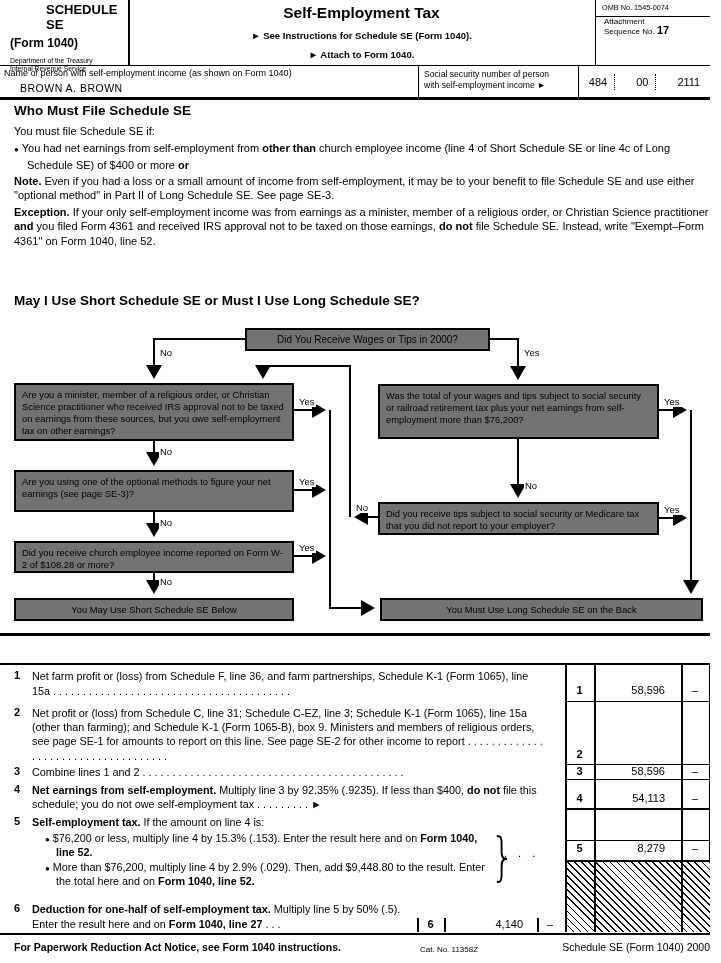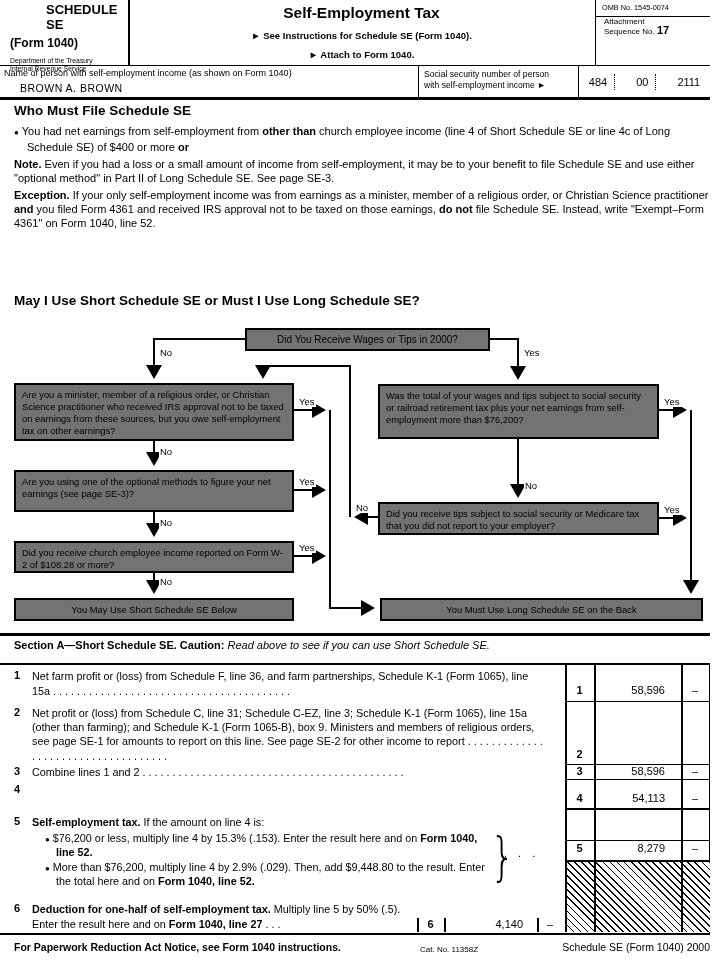--- a/index.html
+++ b/index.html
@@ -117,20 +117,21 @@
           <span class="ssn-sep"></span>
           <span>00</span>
           <span class="ssn-sep"></span>
           <span>2111</span>
       </div>
     </div>
   </div>
 
   <div class="wmf">
     <h2>Who Must File Schedule SE</h2>
+    <p>You must file Schedule SE if:</p>
     <div class="wmf-bullet"><span class="blt">●</span> <span><span>You had net earnings from self-employment from </span><span class="b">other than</span><span> church employee income (line 4 of Short Schedule SE or line 4c of Long Schedule SE) of $400 or more </span><span class="b">or</span></span></div>
     <p class="note"><span class="b">Note.</span><span> Even if you had a loss or a small amount of income from self-employment, it may be to your benefit to file Schedule SE and use either "optional method" in Part II of Long Schedule SE. See page SE-3.</span></p>
     <p class="note"><span class="b">Exception.</span><span> If your only self-employment income was from earnings as a minister, member of a religious order, or Christian Science practitioner </span><span class="b">and</span><span> you filed Form 4361 and received IRS approval not to be taxed on those earnings, </span><span class="b">do not</span><span> file Schedule SE. Instead, write "Exempt–Form 4361" on Form 1040, line 52.</span></p>
   </div>
 
   <div class="mayi">May I Use Short Schedule SE or Must I Use Long Schedule SE?</div>
 
   <div class="fc">
     <svg width="721" height="306">
       <defs>
@@ -174,21 +175,20 @@
     <div class="fc-lbl" style="left:298px;top:76px;">Yes</div>
     <div class="fc-lbl" style="left:298px;top:156px;">Yes</div>
     <div class="fc-lbl" style="left:298px;top:222px;">Yes</div>
     <div class="fc-lbl" style="left:524px;top:160px;">No</div>
     <div class="fc-lbl" style="left:663px;top:76px;">Yes</div>
     <div class="fc-lbl" style="left:663px;top:184px;">Yes</div>
     <div class="fc-lbl" style="left:355px;top:182px;">No</div>
   </div>
 
   <div class="rule-thick" style="top:633px;"></div>
-  <div class="secA-cap"><span class="b">Section A—Short Schedule SE. </span><span class="b">Caution: </span><span class="i">Read above to see if you can use Short Schedule SE.</span></div>
 
   <div class="tbl">
 
     <div class="hatch"></div>
 
     <div class="vr" style="left:565px;"></div>
     <div class="vr" style="left:594px;"></div>
     <div class="vr" style="left:681px;"></div>
 
     <div class="hr" style="top:36px;"></div>
@@ -209,20 +209,21 @@
     <div class="ent-num" style="left:565px;top:83px;">2</div>
     <div class="ent-amt" style="left:594px;top:83px;"></div>
 
     <div class="itm-num" style="top:100px;">3</div>
     <div class="itm-txt" style="top:100px;"><span>Combine lines 1 and 2 </span><span>. . . . . . . . . . . . . . . . . . . . . . . . . . . . . . . . . . . . . . . . . . . .</span></div>
     <div class="ent-num" style="left:565px;top:100px;">3</div>
     <div class="ent-amt" style="left:594px;top:100px;">58,596</div>
     <div class="ent-cts" style="left:681px;top:100px;">–</div>
 
     <div class="itm-num" style="top:118px;">4</div>
+    <div class="itm-txt" style="top:118px;"><span class="b">Net earnings from self-employment.</span><span> Multiply line 3 by 92.35% (.9235). If less than $400, </span><span class="b">do not</span><span> file this schedule; you do not owe self-employment tax  </span><span>. . . . . . . . .  ►</span></div>
     <div class="ent-num" style="left:565px;top:127px;">4</div>
     <div class="ent-amt" style="left:594px;top:127px;">54,113</div>
     <div class="ent-cts" style="left:681px;top:127px;">–</div>
 
     <div class="itm-num" style="top:150px;">5</div>
     <div class="itm-txt" style="top:150px;"><span class="b">Self-employment tax.</span><span> If the amount on line 4 is:</span></div>
     <div class="bul5" style="top:167px;"><span class="blt">●</span> <span><span>$76,200 or less, multiply line 4 by 15.3% (.153). Enter the result here and on </span><span class="b">Form 1040, line 52.</span></span></div>
     <div class="bul5" style="top:196px;"><span class="blt">●</span> <span><span>More than $76,200, multiply line 4 by 2.9% (.029). Then, add $9,448.80 to the result. Enter the total here and on </span><span class="b">Form 1040, line 52.</span></span></div>
     <div class="brace">}</div>
     <div class="dots5">. . .</div>

